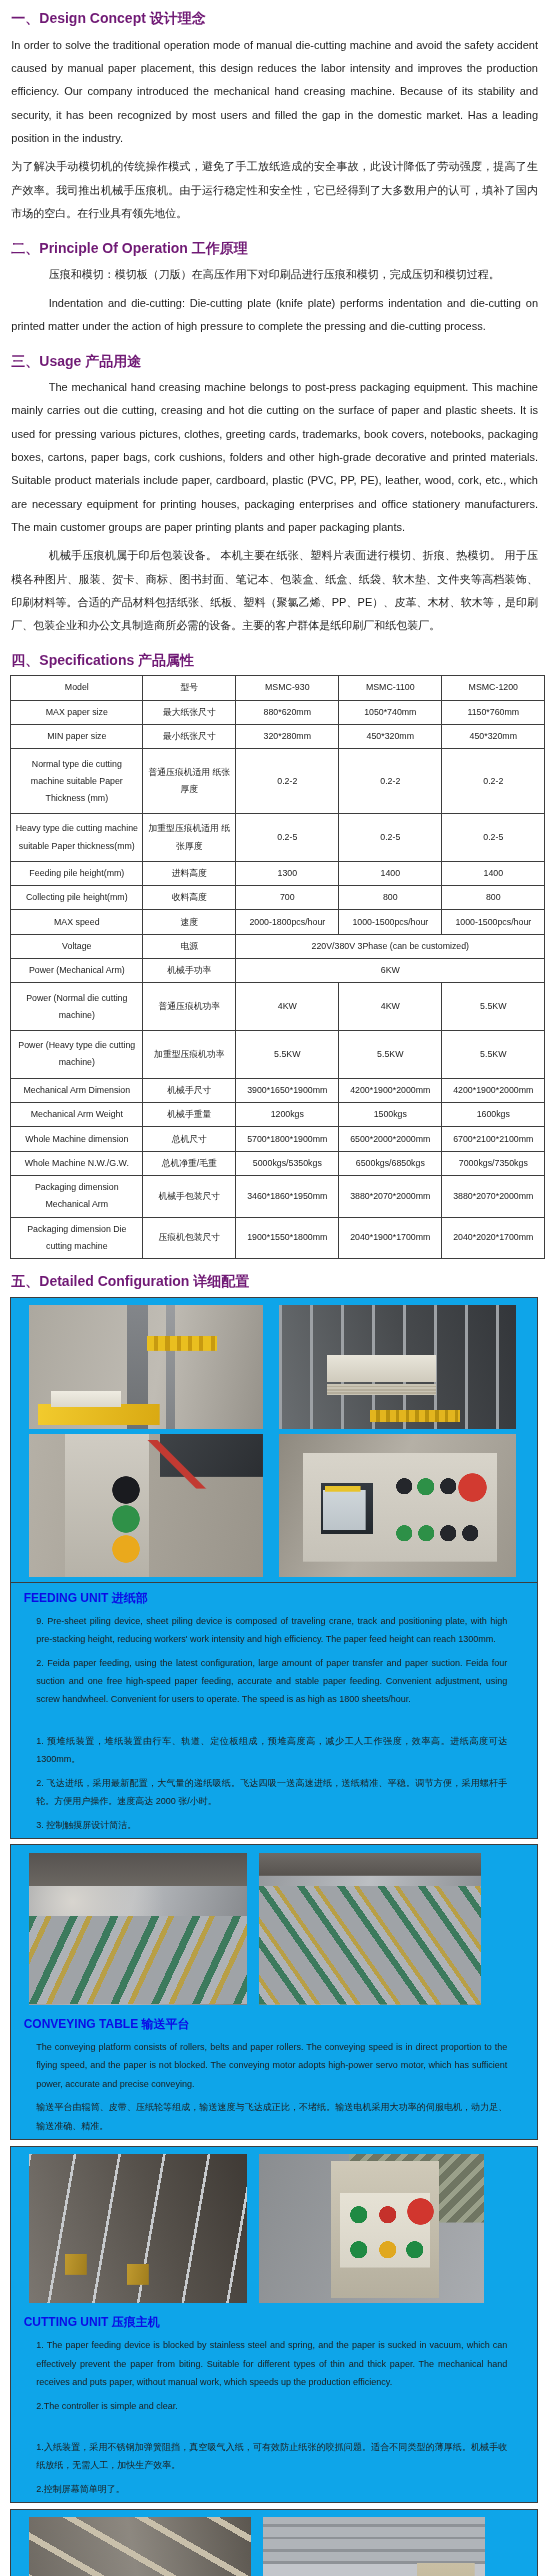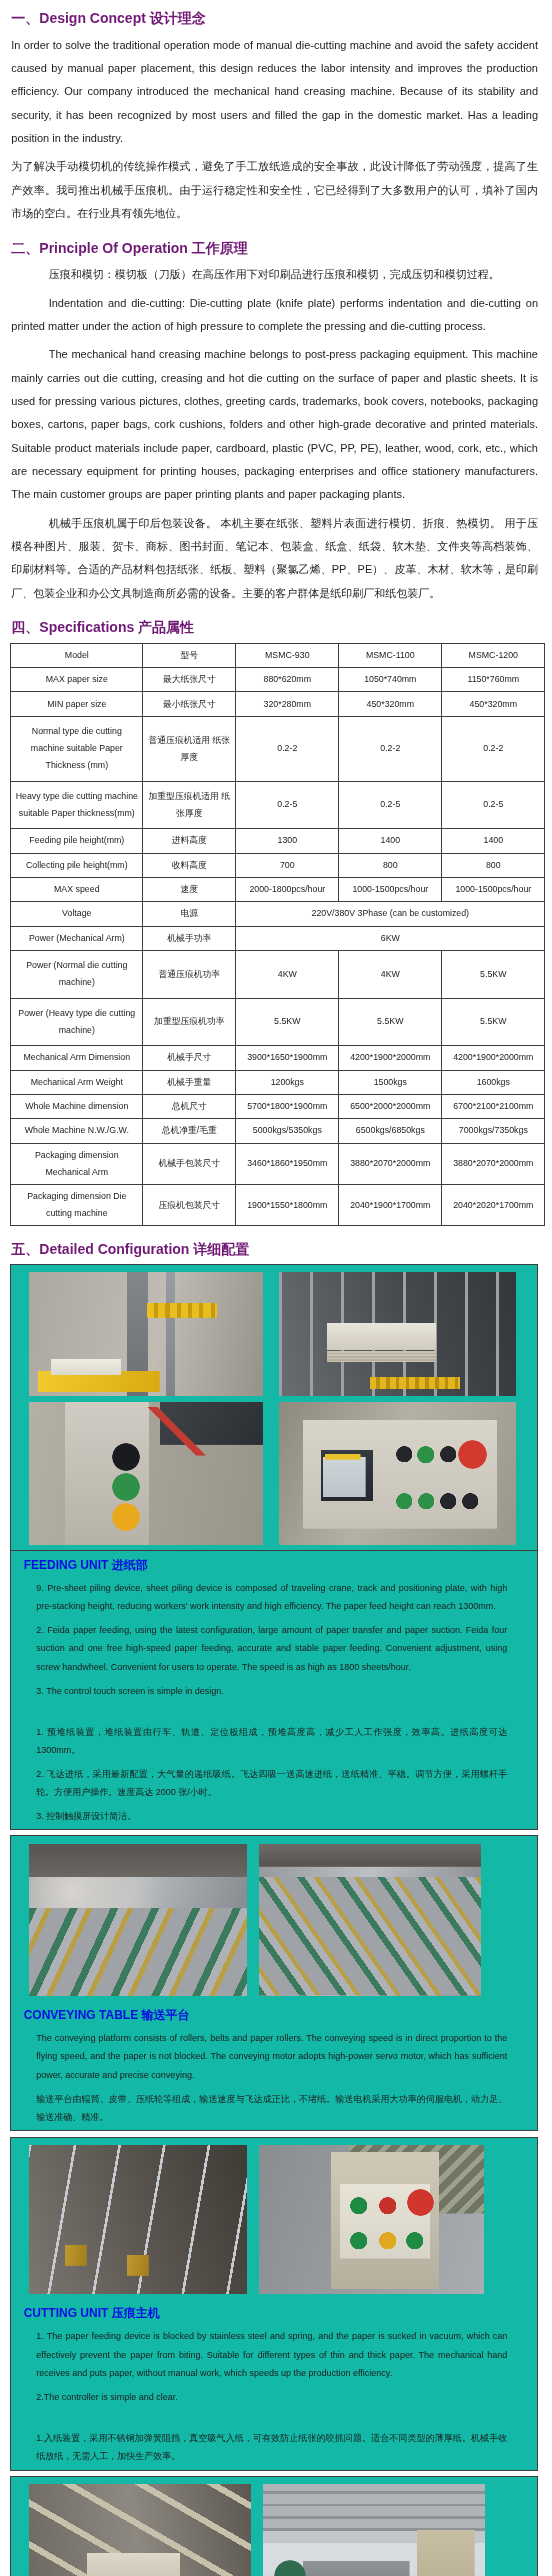--- a/index.html
+++ b/index.html
@@ -18,21 +18,21 @@
   .cfg-gap{height:13.4px;}
 
   
   table.spec{border-collapse:collapse;width:534px;margin:5.2px 0 8.2px 0;table-layout:fixed;border-radius:7px;}
   table.spec td{border:1px solid #3d3d3d;text-align:center;vertical-align:middle;
     font-size:8.8px;line-height:1.95;padding:3.1px 4.1px;color:#1b1b1b;word-wrap:break-word;}
   col.c1{width:132px;} col.c2{width:93px;} col.c3{width:103px;} col.c4{width:103px;} col.c5{width:103px;}
   tr.tall td{padding:6.2px 4.1px;}
 
   
-  .cbox{border:1px solid #3d3d3d;margin:4.1px 0 5.2px 0;width:526px;background:#14b8a6;}
+  .cbox{border:1px solid #3d3d3d;margin:4.1px 0 5.2px 0;width:526px;background:#0ea5e9;}
   .text-sep{border-top:1px solid #3d3d3d;}
   .prow{display:flex;gap:15.5px;padding:7.2px 0 5.2px 18px;}
   .prow.tight{gap:11.3px;}
   .photo{flex:0 0 auto;}
 
   
   .ph-feed1{width:234px;height:124px;background:
     linear-gradient(#efece2,#dcd8cc) no-repeat 13% 80% / 30% 13%,
     linear-gradient(100deg,#f2cb2e,#d9a912) no-repeat 8% 96% / 52% 17%,
     repeating-linear-gradient(90deg,#e9bf1f 0 7.2px,#c79a10 7.2px 11.3px) no-repeat 72% 28% / 30% 12%,
@@ -110,20 +110,21 @@
 <div class="page">
 
   <div class="main-heading first">一、Design Concept 设计理念</div>
   <p class="para">In order to solve the traditional operation mode of manual die-cutting machine and avoid the safety accident caused by manual paper placement, this design reduces the labor intensity and improves the production efficiency. Our company introduced the mechanical hand creasing machine. Because of its stability and security, it has been recognized by most users and filled the gap in the domestic market. Has a leading position in the industry.</p>
   <p class="para">为了解决手动模切机的传统操作模式，避免了手工放纸造成的安全事故，此设计降低了劳动强度，提高了生产效率。我司推出机械手压痕机。由于运行稳定性和安全性，它已经得到了大多数用户的认可，填补了国内市场的空白。在行业具有领先地位。</p>
 
   <div class="main-heading">二、Principle Of Operation 工作原理</div>
   <p class="para indent">压痕和模切：模切板（刀版）在高压作用下对印刷品进行压痕和模切，完成压切和模切过程。</p>
   <p class="para indent">Indentation and die-cutting: Die-cutting plate (knife plate) performs indentation and die-cutting on printed matter under the action of high pressure to complete the pressing and die-cutting process.</p>
 
+  <div class="main-heading">三、Usage 产品用途</div>
   <p class="para indent">The mechanical hand creasing machine belongs to post-press packaging equipment. This machine mainly carries out die cutting, creasing and hot die cutting on the surface of paper and plastic sheets. It is used for pressing various pictures, clothes, greeting cards, trademarks, book covers, notebooks, packaging boxes, cartons, paper bags, cork cushions, folders and other high-grade decorative and printed materials. Suitable product materials include paper, cardboard, plastic (PVC, PP, PE), leather, wood, cork, etc., which are necessary equipment for printing houses, packaging enterprises and office stationery manufacturers. The main customer groups are paper printing plants and paper packaging plants.</p>
   <p class="para indent">机械手压痕机属于印后包装设备。 本机主要在纸张、塑料片表面进行模切、折痕、热模切。 用于压模各种图片、服装、贺卡、商标、图书封面、笔记本、包装盒、纸盒、纸袋、软木垫、文件夹等高档装饰、印刷材料等。合适的产品材料包括纸张、纸板、塑料（聚氯乙烯、PP、PE）、皮革、木材、软木等，是印刷厂、包装企业和办公文具制造商所必需的设备。主要的客户群体是纸印刷厂和纸包装厂。</p>
 
   <div class="main-heading">四、Specifications 产品属性</div>
 
   <table class="spec">
     <colgroup>
         <col class="c1">
         <col class="c2">
         <col class="c3">
@@ -264,21 +265,20 @@
       <div class="photo ph-feed2"></div>
     </div>
     <div class="prow" style="padding-top:0;">
       <div class="photo ph-feed3"></div>
       <div class="photo ph-feed4"></div>
     </div>
     <div class="text-sep">
       <div class="unit-title">FEEDING UNIT 进纸部</div>
       <p class="cfg-text">9. Pre-sheet piling device, sheet piling device is composed of traveling crane, track and positioning plate, with high pre-stacking height, reducing workers' work intensity and high efficiency. The paper feed height can reach 1300mm.</p>
       <p class="cfg-text">2. Feida paper feeding, using the latest configuration, large amount of paper transfer and paper suction. Feida four suction and one free high-speed paper feeding, accurate and stable paper feeding. Convenient adjustment, using screw handwheel. Convenient for users to operate. The speed is as high as 1800 sheets/hour.</p>
-      <p class="cfg-text">3. The control touch screen is simple in design.</p>
       <div class="cfg-gap"></div>
       <p class="cfg-text">1. 预堆纸装置，堆纸装置由行车、轨道、定位板组成，预堆高度高，减少工人工作强度，效率高。进纸高度可达 1300mm。</p>
       <p class="cfg-text">2. 飞达进纸，采用最新配置，大气量的递纸吸纸。飞达四吸一送高速进纸，送纸精准、平稳。调节方便，采用螺杆手轮。方便用户操作。速度高达 2000 张/小时。</p>
       <p class="cfg-text">3. 控制触摸屏设计简洁。</p>
     </div>
   </div>
 
   <div class="cbox">
     <div class="prow tight">
       <div class="photo ph-conv1"></div>
@@ -292,20 +292,21 @@
   <div class="cbox">
     <div class="prow tight">
       <div class="photo ph-cut1"></div>
       <div class="photo ph-cut2"></div>
     </div>
     <div class="unit-title">CUTTING UNIT 压痕主机</div>
     <p class="cfg-text">1. The paper feeding device is blocked by stainless steel and spring, and the paper is sucked in vacuum, which can effectively prevent the paper from biting. Suitable for different types of thin and thick paper. The mechanical hand receives and puts paper, without manual work, which speeds up the production efficiency.</p>
     <p class="cfg-text">2.The controller is simple and clear.</p>
     <div class="cfg-gap"></div>
     <p class="cfg-text">1.入纸装置，采用不锈钢加弹簧阻挡，真空吸气入纸，可有效防止纸张的咬抓问题。适合不同类型的薄厚纸。机械手收纸放纸，无需人工，加快生产效率。</p>
+    <p class="cfg-text">2.控制屏幕简单明了。</p>
   </div>
 
   <div class="cbox">
     <div class="prow tight">
       <div class="photo ph-col1"></div>
       <div class="photo ph-col2"></div>
     </div>
     <div class="unit-title">COLLECTOR UNIT 收纸部</div>
     <p class="cfg-text">The paper delivery platform is equipped with traveling crane, lifting platform and platform replacement device, which can realize continuous operation without stopping paper delivery and increase efficiency.</p>
 

